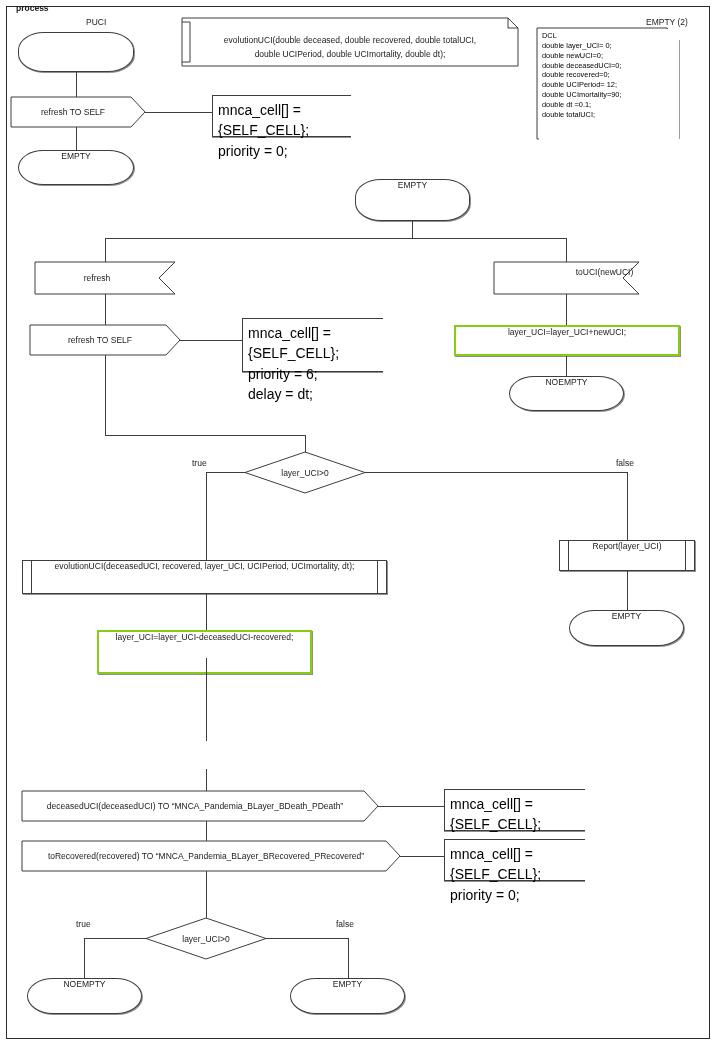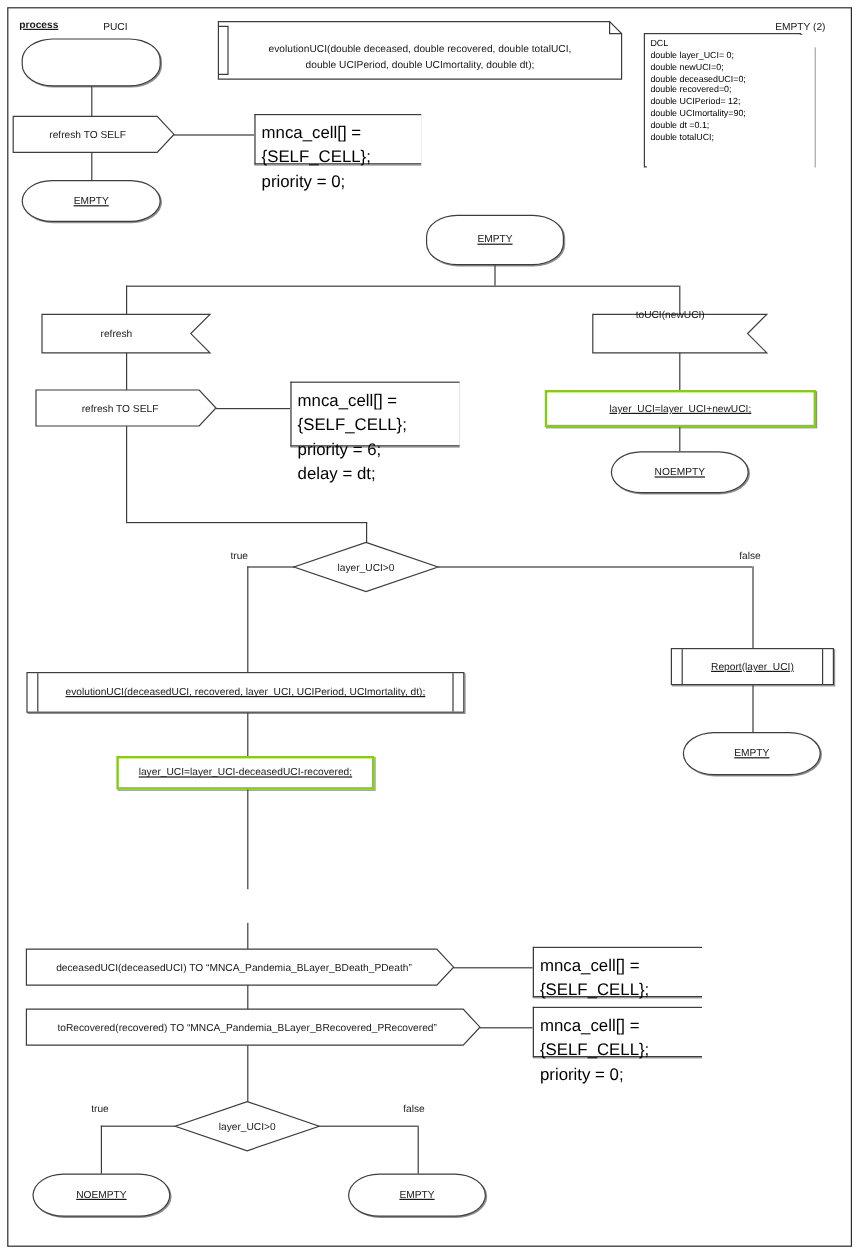--- a/index.html
+++ b/index.html
@@ -26,28 +26,26 @@
     width: 704px;
     height: 1033px;
     border: 1px solid #2b2b2b;
     box-sizing: border-box;
   }
   
   .node {
     position: absolute;
     box-sizing: border-box;
     display: flex;
-    align-items: center;
     justify-content: center;
     text-align: center;
     color: #1a1a1a;
     font-size: 8.5px;
     line-height: 1.35;
     white-space: nowrap;
-    text-decoration: underline;
   }
   
   .state {
     border: 1px solid #3d3d3d;
     border-radius: 26px / 18px;
     background: #ffffff;
     box-shadow: 1px 1px 0 #8f8f8f;
   }
   
   .task {
@@ -124,21 +122,21 @@
     pointer-events: none;
   }
 </style>
 </head>
 <body>
 
 <div id="canvas">
 
   <div class="frame"></div>
 
-  <div class="label bold" style="left:16px; top:15px;text-decoration:underline;">process</div>
+  <div class="label bold" style="left:16px; top:3px;">process</div>
   <div class="label" style="left:86px; top:17px;">PUCI</div>
   <div class="label" style="left:646px; top:17px;">EMPTY (2)</div>
 
   <svg class="shape" style="left:182px; top:18px;" width="336" height="48">
     <polygon points="0,0 326,0 336,10 336,48 0,48" fill="#ffffff" stroke="#3d3d3d" stroke-width="1"></polygon>
     <polyline points="326,0 326,10 336,10" fill="none" stroke="#3d3d3d" stroke-width="1"></polyline>
     <polyline points="0,4 8,4 8,44 0,44" fill="none" stroke="#3d3d3d" stroke-width="1"></polyline>
   </svg>
   <div class="shape-text" style="left:190px; top:18px; width:320px; height:60px; white-space:pre-line; line-height:1.6; text-align:center; display:flex;">evolutionUCI(double deceased, double recovered, double totalUCI,
 double UCIPeriod, double UCImortality, double dt);</div>
@@ -204,21 +202,21 @@
 priority = 6;
 delay = dt;</div>
 
   <div class="line vline" style="left:105px; top:355px; height:80px;"></div>
   <div class="line hline" style="left:105px; top:435px; width:201px;"></div>
   <div class="line vline" style="left:305px; top:435px; height:17px;"></div>
 
   <svg class="shape" style="left:494px; top:262px;" width="145" height="32">
     <polygon points="0,0 145,0 129,16 145,32 0,32" fill="#ffffff" stroke="#3d3d3d" stroke-width="1"></polygon>
   </svg>
-  <div class="shape-text" style="left:494px; top:246px; width:129px; height:32px;">toUCI(newUCI)</div>
+  <div class="shape-text" style="left:494px; top:256px; width:129px; height:32px;padding-left:46px;">toUCI(newUCI)</div>
 
   <div class="line vline" style="left:566px; top:294px; height:31px;"></div>
 
   <div class="node task" style="left:454px; top:325px; width:226px; height:31px;">
     <span>layer_UCI=layer_UCI+newUCI;</span>
   </div>
 
   <div class="line vline" style="left:566px; top:356px; height:20px;"></div>
 
   <div class="node state" style="left:509px; top:376px; width:115px; height:35px;">
@@ -248,21 +246,21 @@
   <div class="node state" style="left:569px; top:610px; width:115px; height:36px;">
     <span>EMPTY</span>
   </div>
 
   <div class="node call" style="left:22px; top:560px; width:365px; height:34px;">
     <span>evolutionUCI(deceasedUCI, recovered, layer_UCI, UCIPeriod, UCImortality, dt);</span>
   </div>
 
   <div class="line vline" style="left:206px; top:594px; height:36px;"></div>
 
-  <div class="node task" style="left:97px; top:630px; width:215px; height:28px;">
+  <div class="node task" style="left:97px; top:630px; width:215px; height:44px;">
     <span>layer_UCI=layer_UCI-deceasedUCI-recovered;</span>
   </div>
 
   <div class="line vline" style="left:206px; top:658px; height:83px;"></div>
 
 
   <div class="line vline" style="left:206px; top:769px; height:22px;"></div>
 
   <svg class="shape" style="left:22px; top:791px;" width="356" height="30">
     <polygon points="0,0 342,0 356,15 342,30 0,30" fill="#ffffff" stroke="#3d3d3d" stroke-width="1"></polygon>

